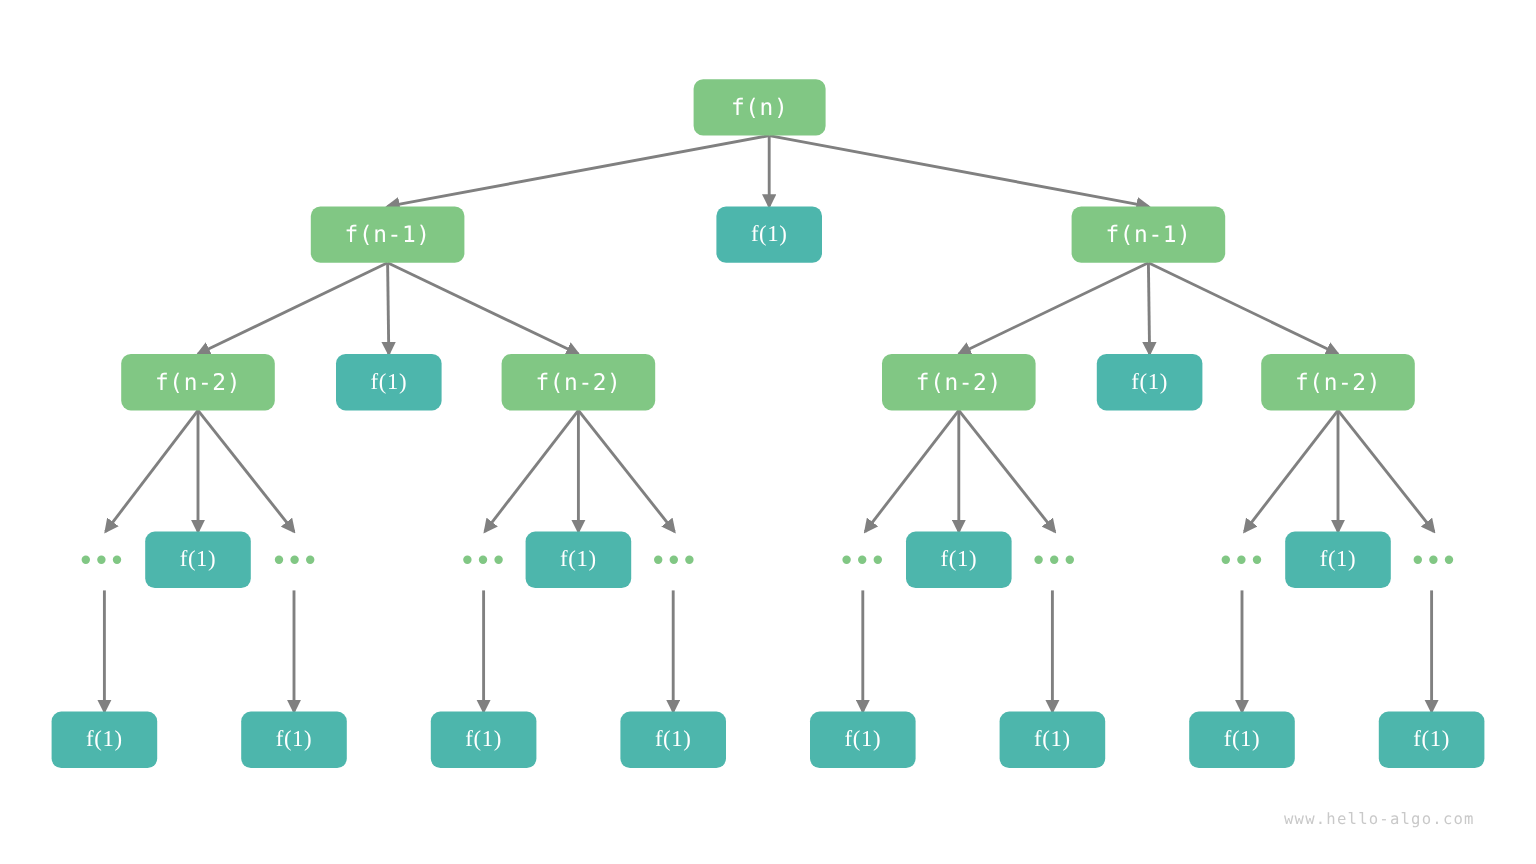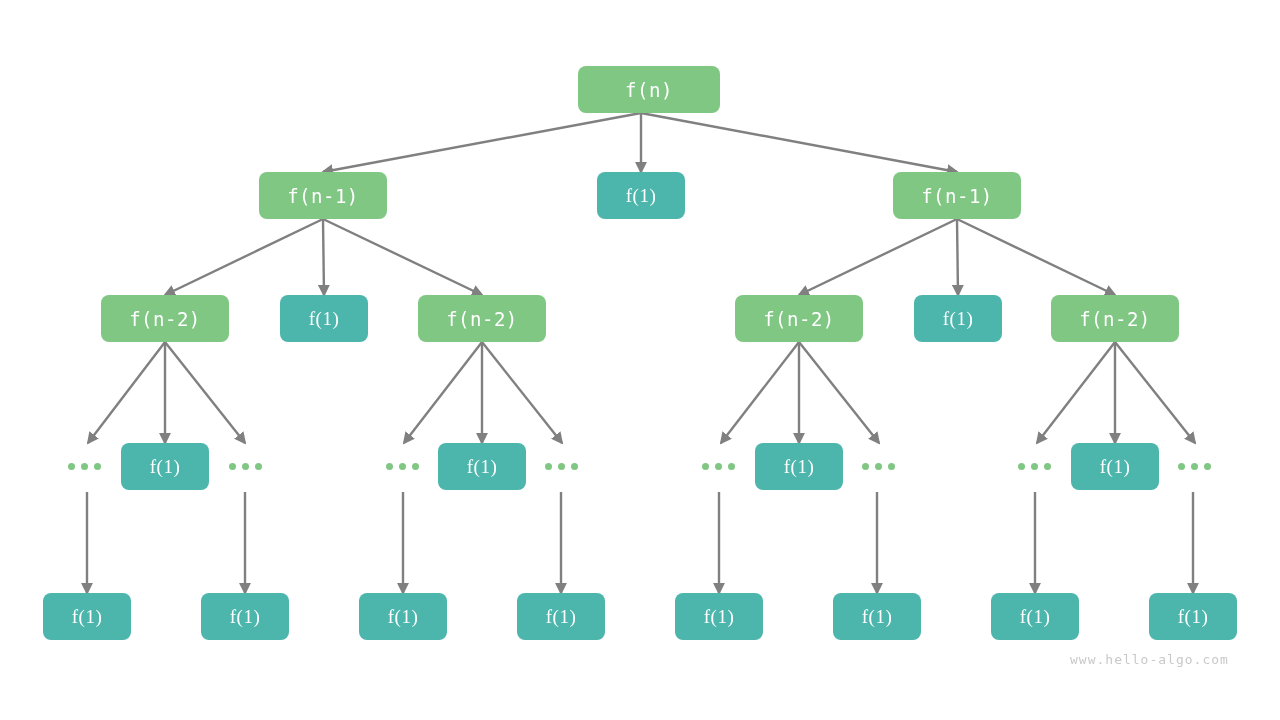--- a/index.html
+++ b/index.html
@@ -58,21 +58,21 @@
         <line x1="403" y1="492" x2="403" y2="593" stroke="#808080" stroke-width="2.4" marker-end="url(#arrowhead)"></line>
         <line x1="561" y1="492" x2="561" y2="593" stroke="#808080" stroke-width="2.4" marker-end="url(#arrowhead)"></line>
         <line x1="719" y1="492" x2="719" y2="593" stroke="#808080" stroke-width="2.4" marker-end="url(#arrowhead)"></line>
         <line x1="877" y1="492" x2="877" y2="593" stroke="#808080" stroke-width="2.4" marker-end="url(#arrowhead)"></line>
         <line x1="1035" y1="492" x2="1035" y2="593" stroke="#808080" stroke-width="2.4" marker-end="url(#arrowhead)"></line>
         <line x1="1193" y1="492" x2="1193" y2="593" stroke="#808080" stroke-width="2.4" marker-end="url(#arrowhead)"></line>
       </g>
   </svg>
 
   <div id="node-layer">
-      <div class="node green" style="left: 578px; top: 66px; width: 142px; height: 47px; background: rgb(129, 199, 132);">f(n)</div>
+      <div class="node green" style="left: 578px; top: 66px; width: 110px; height: 47px; background: rgb(129, 199, 132);">f(n)</div>
       <div class="node green" style="left: 259px; top: 172px; width: 128px; height: 47px; background: rgb(129, 199, 132);">f(n-1)</div>
       <div class="node teal" style="left: 597px; top: 172px; width: 88px; height: 47px; background: rgb(77, 182, 172);">f(1)</div>
       <div class="node green" style="left: 893px; top: 172px; width: 128px; height: 47px; background: rgb(129, 199, 132);">f(n-1)</div>
       <div class="node green" style="left: 101px; top: 295px; width: 128px; height: 47px; background: rgb(129, 199, 132);">f(n-2)</div>
       <div class="node teal" style="left: 280px; top: 295px; width: 88px; height: 47px; background: rgb(77, 182, 172);">f(1)</div>
       <div class="node green" style="left: 418px; top: 295px; width: 128px; height: 47px; background: rgb(129, 199, 132);">f(n-2)</div>
       <div class="node green" style="left: 735px; top: 295px; width: 128px; height: 47px; background: rgb(129, 199, 132);">f(n-2)</div>
       <div class="node teal" style="left: 914px; top: 295px; width: 88px; height: 47px; background: rgb(77, 182, 172);">f(1)</div>
       <div class="node green" style="left: 1051px; top: 295px; width: 128px; height: 47px; background: rgb(129, 199, 132);">f(n-2)</div>
       <div class="ellipsis" style="left: 61px; top: 452px; width: 47px; height: 28px;">
@@ -122,15 +122,15 @@
       <div class="node teal" style="left: 43px; top: 593px; width: 88px; height: 47px; background: rgb(77, 182, 172);">f(1)</div>
       <div class="node teal" style="left: 201px; top: 593px; width: 88px; height: 47px; background: rgb(77, 182, 172);">f(1)</div>
       <div class="node teal" style="left: 359px; top: 593px; width: 88px; height: 47px; background: rgb(77, 182, 172);">f(1)</div>
       <div class="node teal" style="left: 517px; top: 593px; width: 88px; height: 47px; background: rgb(77, 182, 172);">f(1)</div>
       <div class="node teal" style="left: 675px; top: 593px; width: 88px; height: 47px; background: rgb(77, 182, 172);">f(1)</div>
       <div class="node teal" style="left: 833px; top: 593px; width: 88px; height: 47px; background: rgb(77, 182, 172);">f(1)</div>
       <div class="node teal" style="left: 991px; top: 593px; width: 88px; height: 47px; background: rgb(77, 182, 172);">f(1)</div>
       <div class="node teal" style="left: 1149px; top: 593px; width: 88px; height: 47px; background: rgb(77, 182, 172);">f(1)</div>
     </div>
 
-  <div class="watermark" style="left: 1070px; top: 652px; color: rgb(201, 201, 201);">www.hello-algo.com</div>
+  <div class="watermark" style="left: 1070px; top: 676px; color: rgb(201, 201, 201);">www.hello-algo.com</div>
 
 </div>
 
 </body></html>

